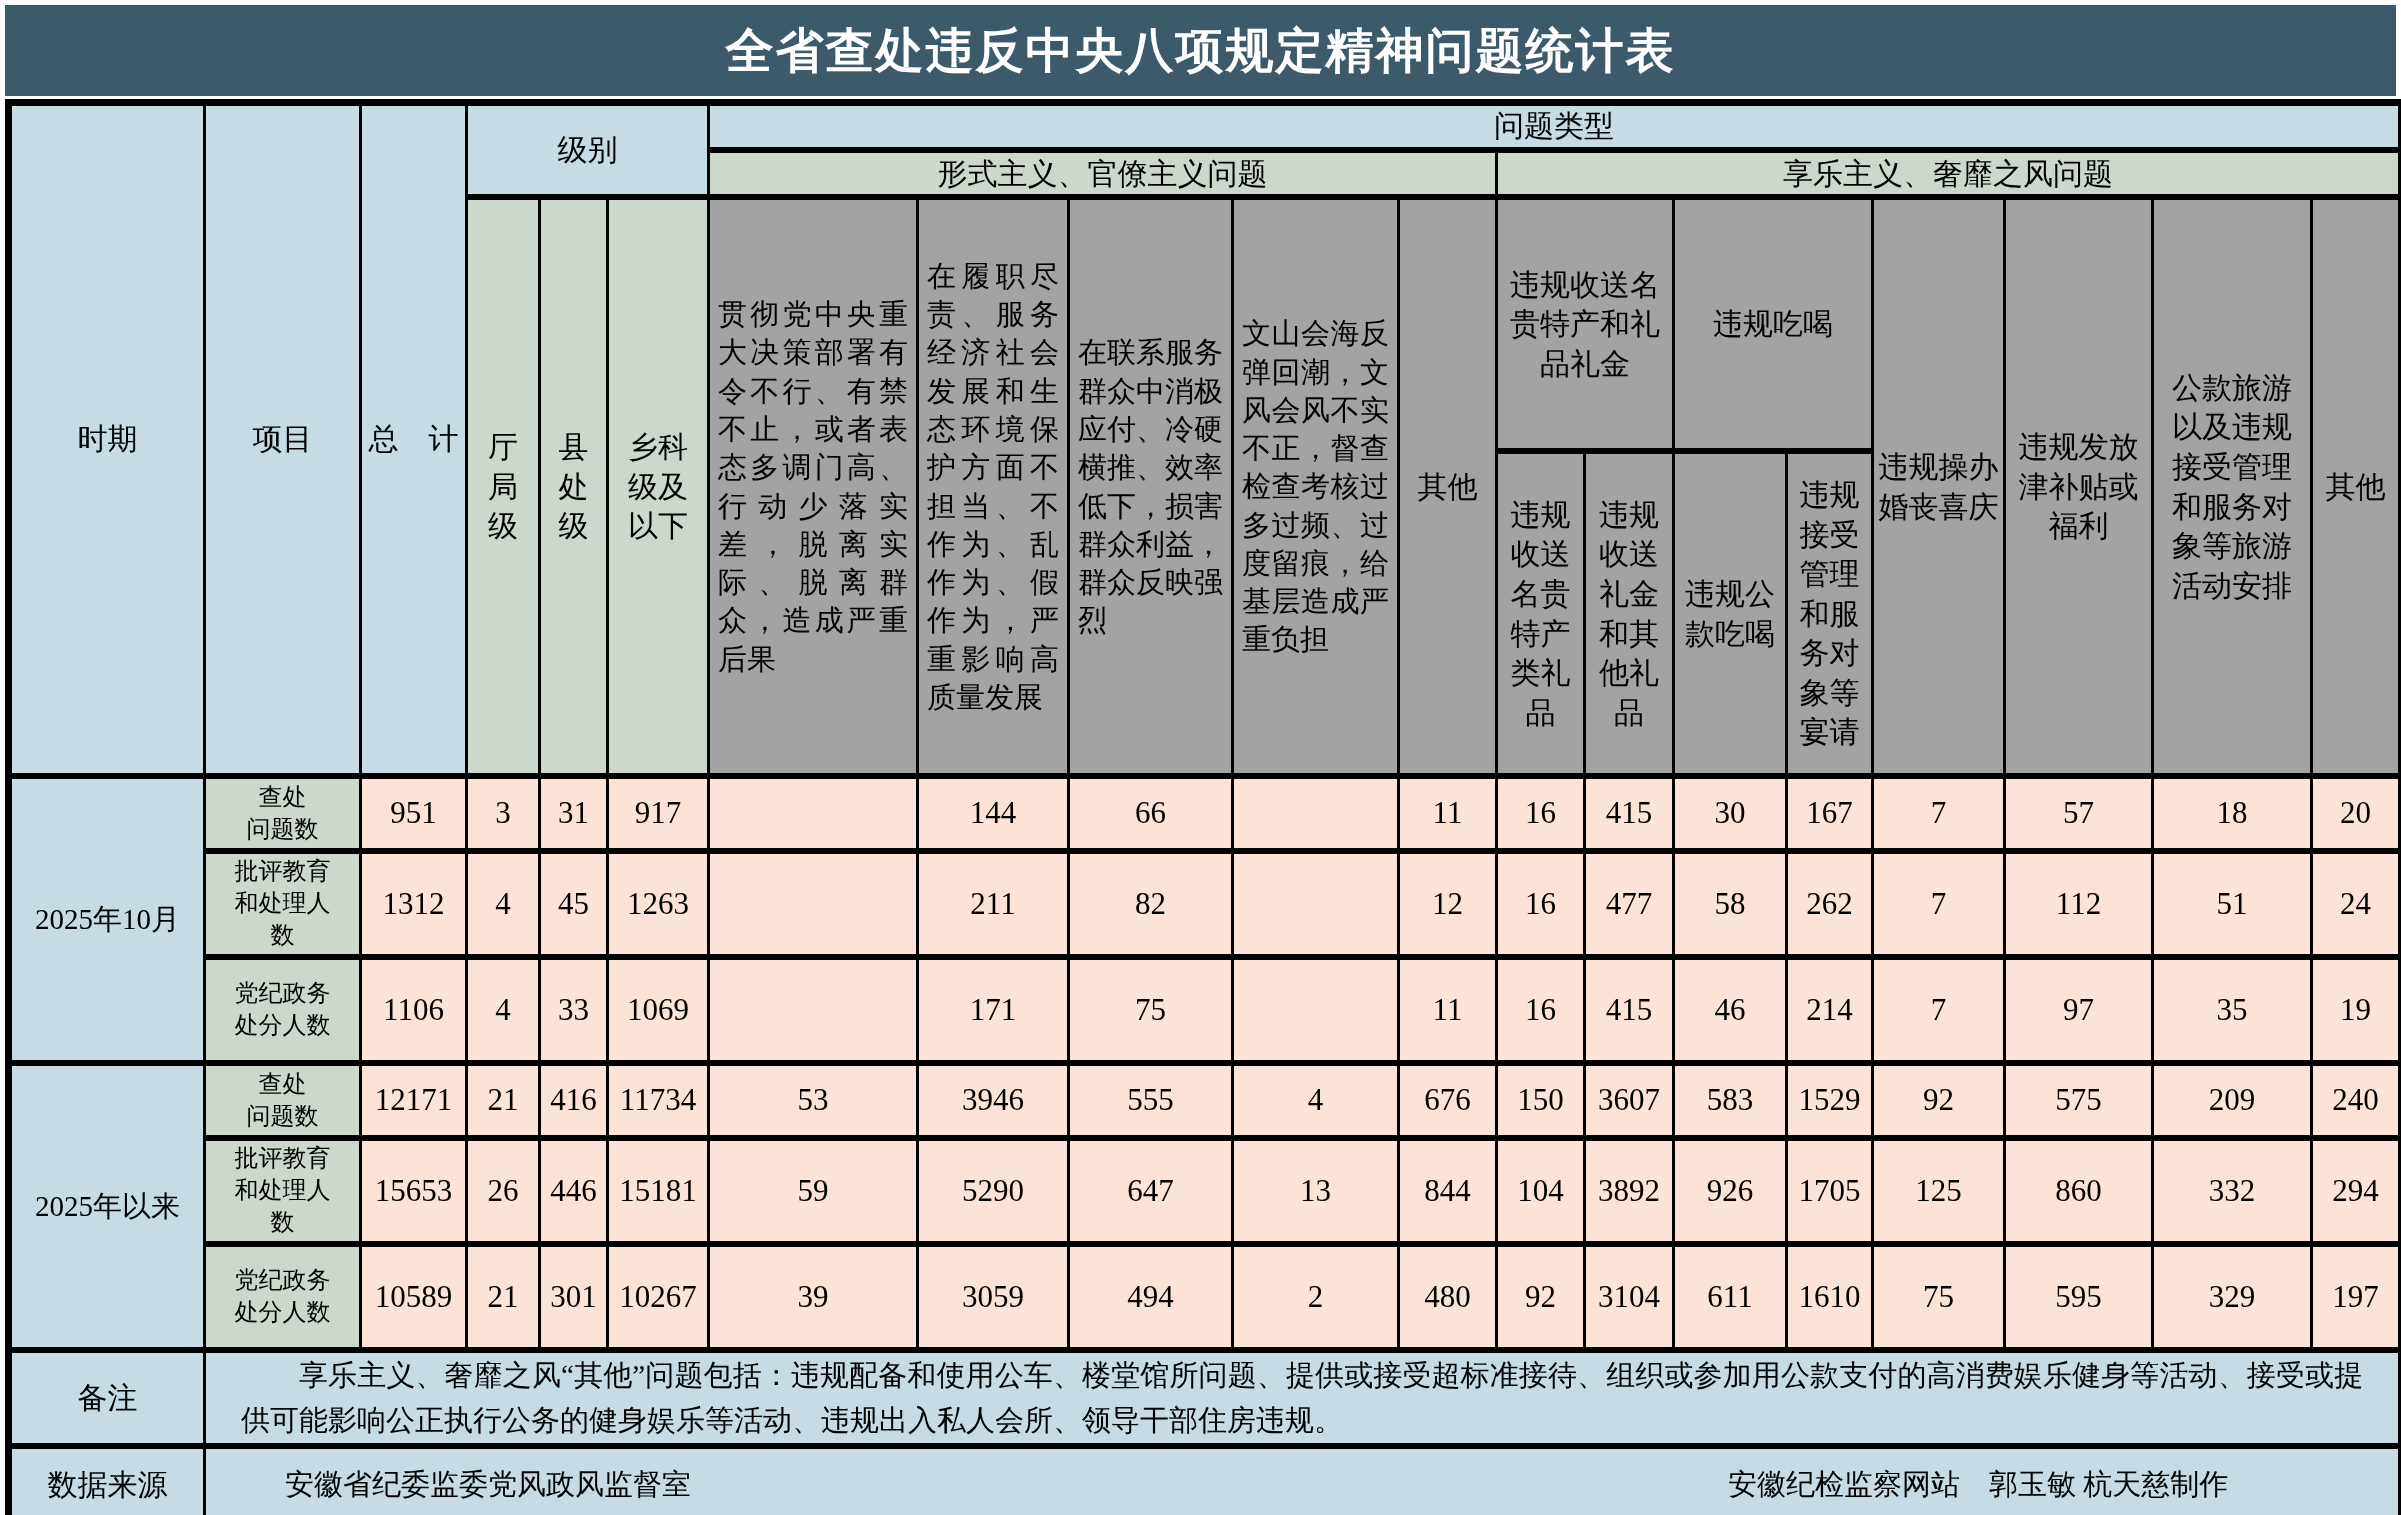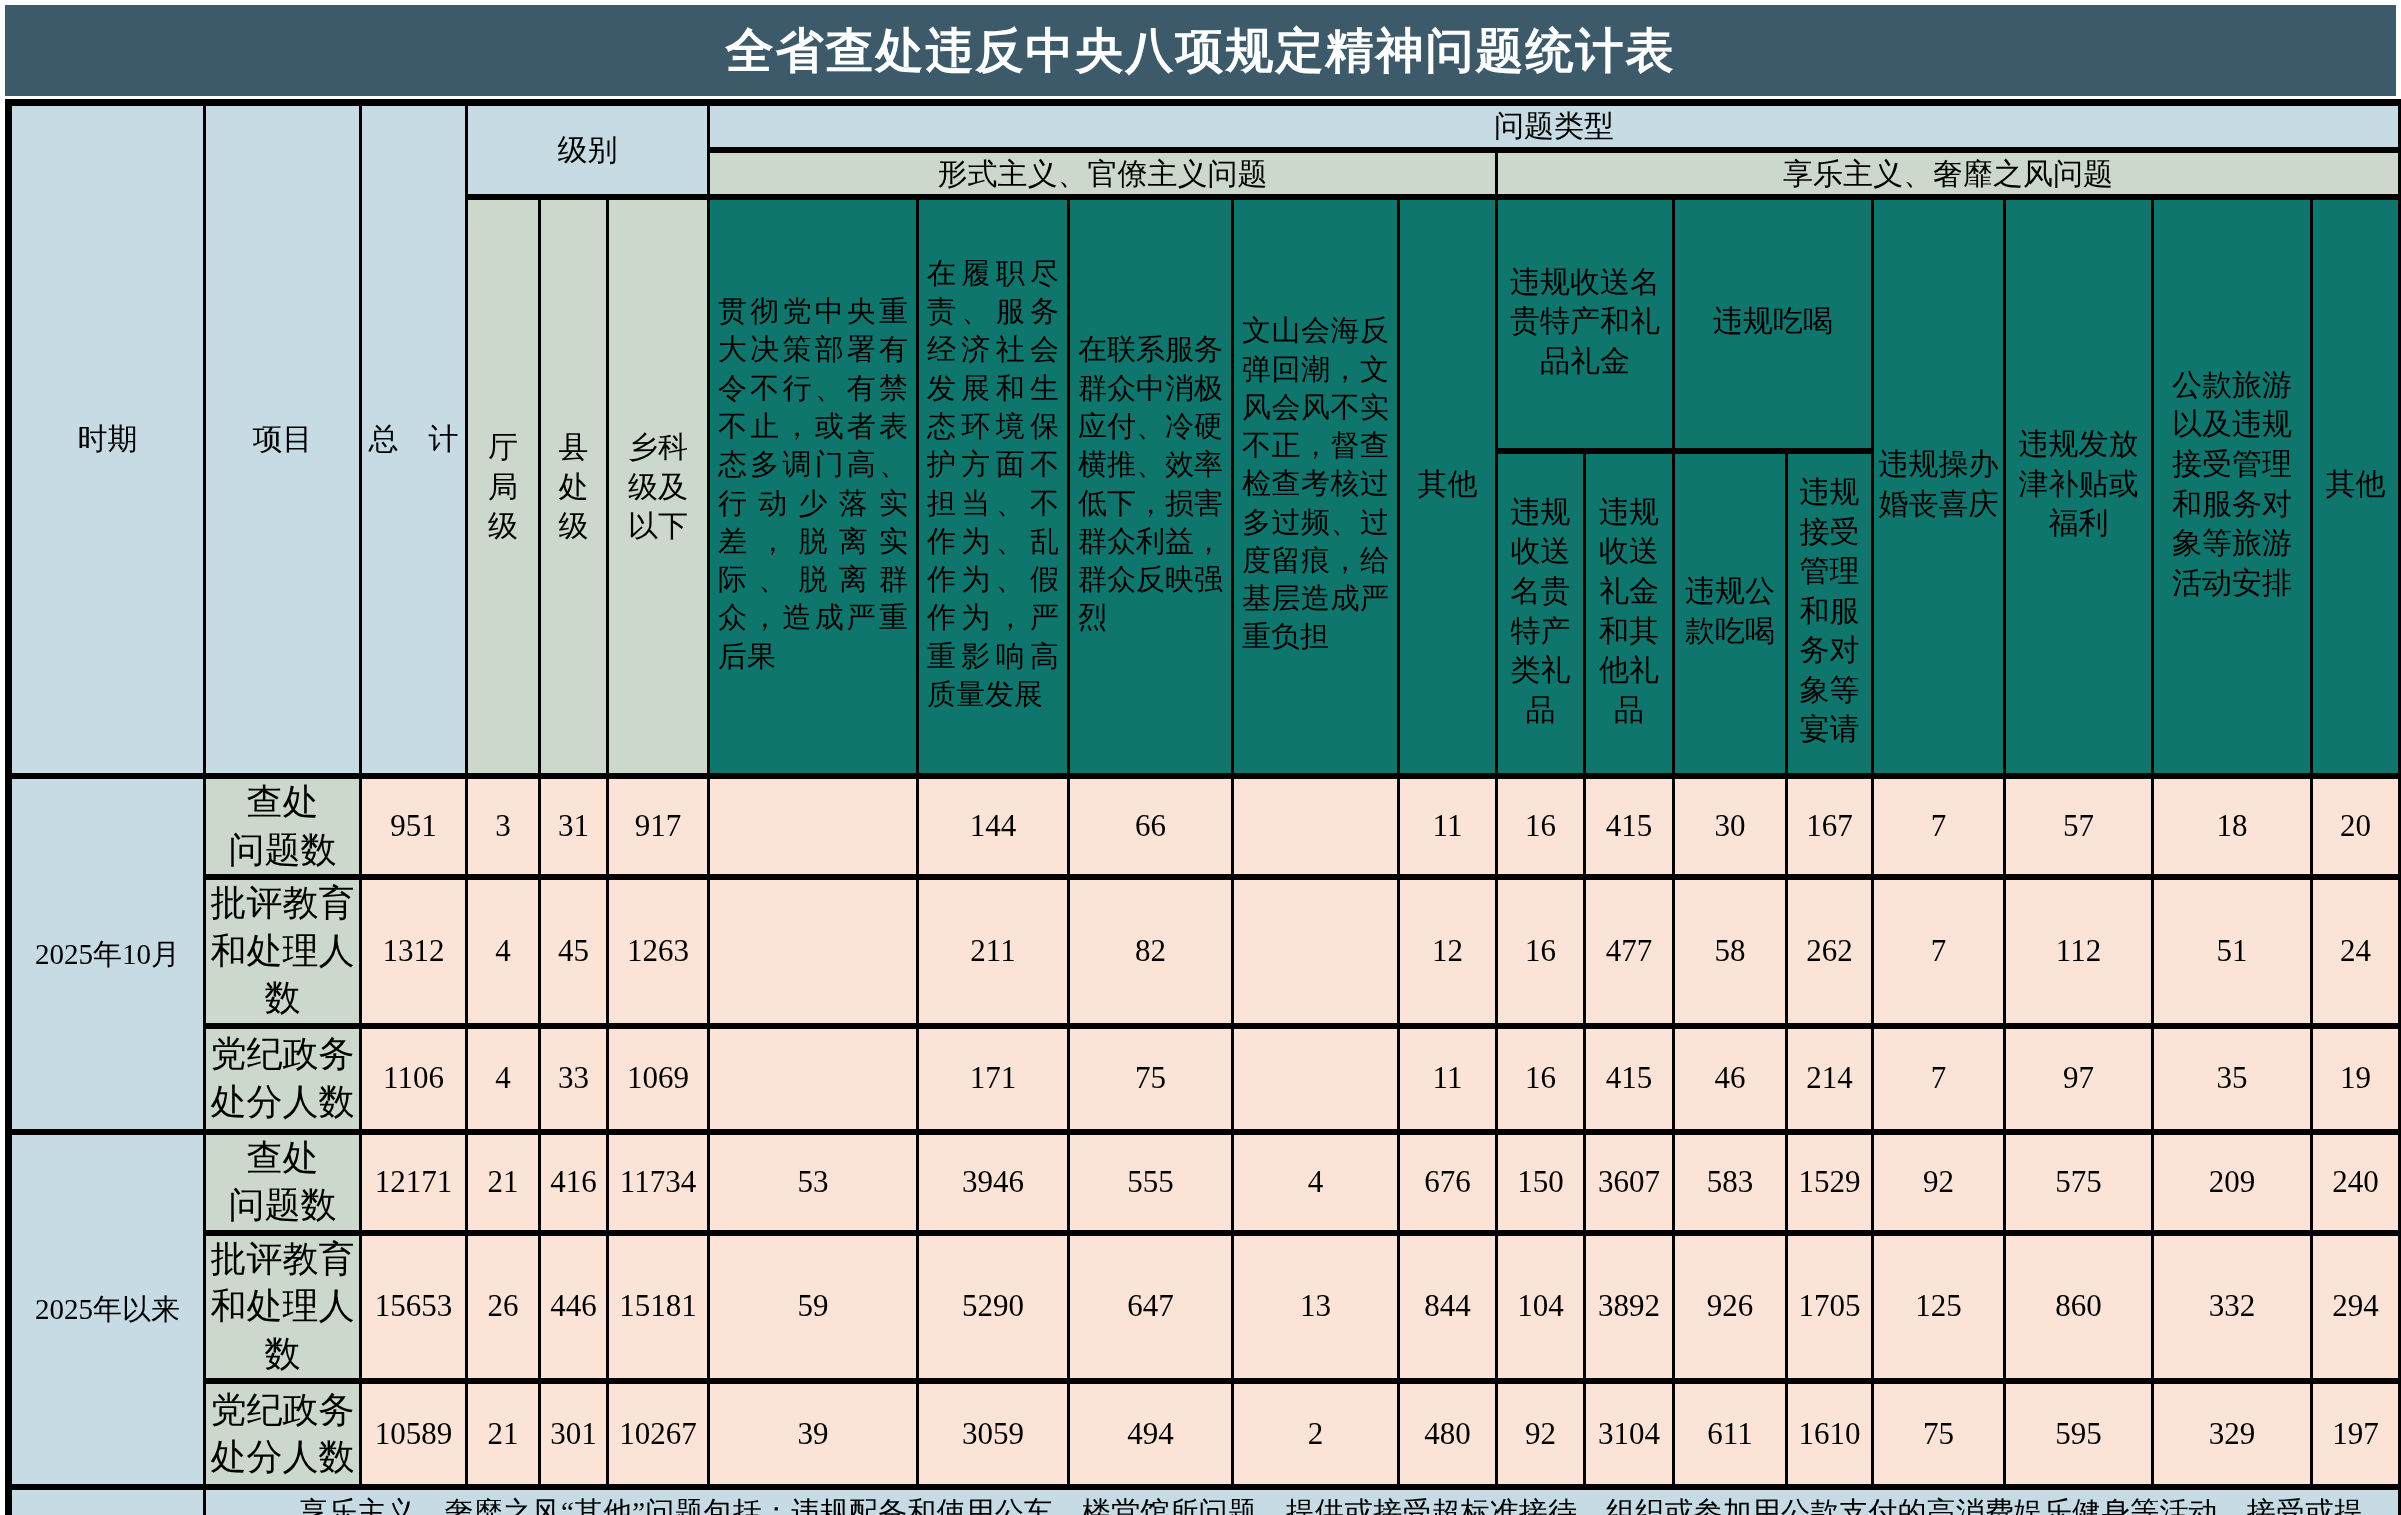--- a/index.html
+++ b/index.html
@@ -9,26 +9,26 @@
               display:flex; align-items:center; justify-content:center; }
   .titlebar .t { color:#ffffff; font-size:48px; font-weight:bold; letter-spacing:2px;
                  font-family:"Liberation Sans", sans-serif; }
   table.stats { margin:2.5px 5px 0 5px; width:2391px; table-layout:fixed;
                 border-collapse:collapse; border:7px solid #000; }
   td { border:3px solid #000; border-top-width:6px; border-bottom-width:6px;
        text-align:center; vertical-align:middle; padding:0 4px;
        font-size:30px; line-height:1.32; overflow:hidden; }
   .blue  { background:#c6dbe4; }
   .green { background:#ccd8cc; }
-  .cream { background:#0f766e;font-family:Liberation Mono, monospace; }
+  .cream { background:#a3a3a3; }
   .pink  { background:#fbe4d7; }
   .pre   { white-space:pre-line;margin-left:7px; }
   .desc  { font-size:29px; text-align:justify; text-justify:inter-character; padding:0 8px; }
   .num   { font-size:31px; font-family:"Liberation Serif", serif; }
-  .label { font-size:36px; }
+  .label { font-size:24px; }
   .period{ font-size:29px; }
   .note  { text-align:justify; text-justify:inter-character; font-size:29px;
            line-height:1.55; padding:0 35px; text-indent:2em; }
   .notelabel, .srclabel { font-size:30px; }
   .srcflex { display:flex; justify-content:space-between; align-items:center;
              padding:0 166px 0 75px; font-size:29px; }
   tr.hrA { height:48px; }  tr.hrB { height:47px; }
   tr.hrC { height:254px; } tr.hrD { height:325px; }
   tr.r1 { height:75px; } tr.r2 { height:106px; } tr.r3 { height:106px; }
   tr.rnote { height:78px; } tr.rsource { height:78px; }

